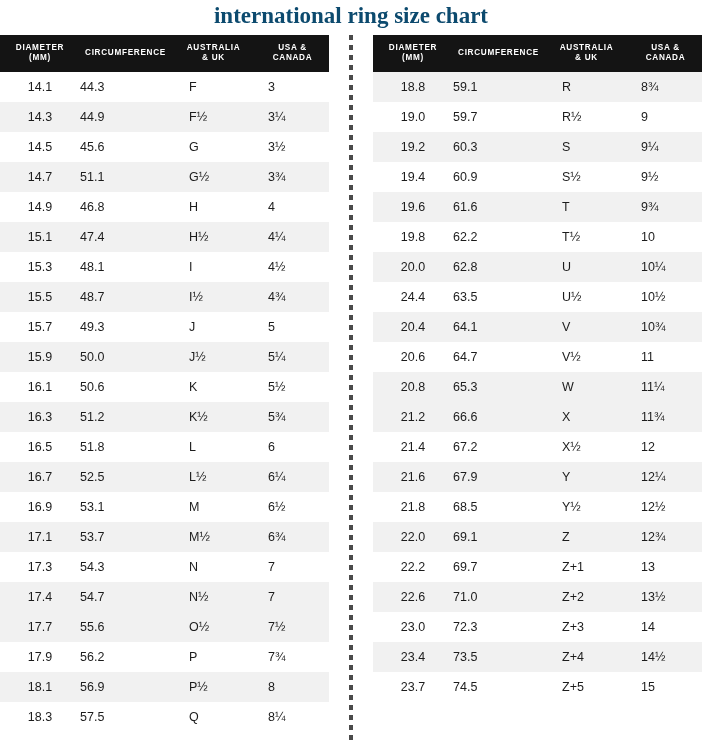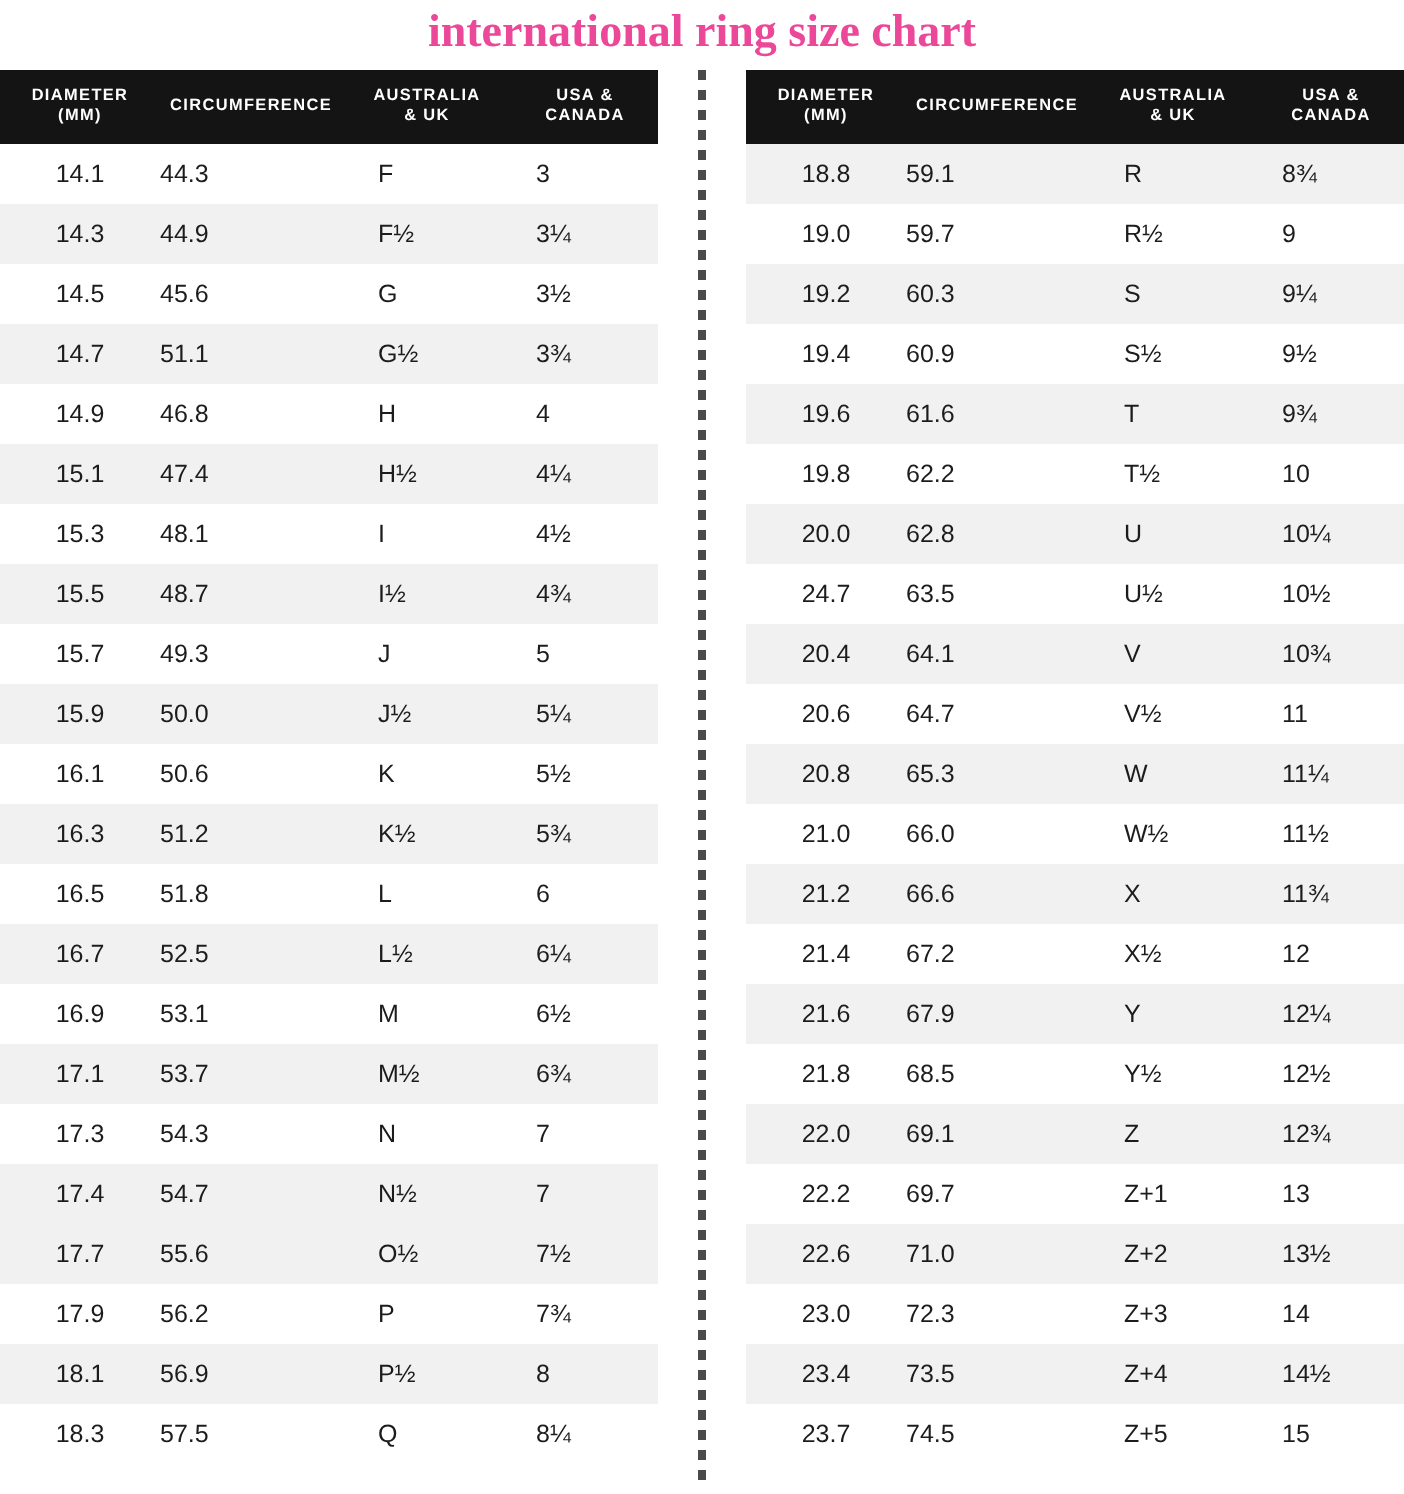--- a/index.html
+++ b/index.html
@@ -20,21 +20,21 @@
     position: relative;
     box-sizing: border-box;
   }
   .chart-title {
     text-align: center;
     font-family: "Liberation Serif", serif;
     font-weight: bold;
     font-size: 23px;
     letter-spacing: 0px;
     margin: 3px 0 6px 0;
-    color: #ec4899;
+    color: #0c4a6e;
   }
   .tables {
     display: flex;
     flex-direction: row;
     align-items: flex-start;
     width: 702px;
     box-sizing: border-box;
   }
   .table-wrap {
     width: 329px;
@@ -339,21 +339,21 @@
               <td class="col2">T½</td>
               <td class="col3">10</td>
             </tr>
             <tr class="even">
               <td class="col0">20.0</td>
               <td class="col1">62.8</td>
               <td class="col2">U</td>
               <td class="col3">10¼</td>
             </tr>
             <tr class="odd">
-              <td class="col0">24.7</td>
+              <td class="col0">24.4</td>
               <td class="col1">63.5</td>
               <td class="col2">U½</td>
               <td class="col3">10½</td>
             </tr>
             <tr class="even">
               <td class="col0">20.4</td>
               <td class="col1">64.1</td>
               <td class="col2">V</td>
               <td class="col3">10¾</td>
             </tr>
@@ -362,26 +362,20 @@
               <td class="col1">64.7</td>
               <td class="col2">V½</td>
               <td class="col3">11</td>
             </tr>
             <tr class="even">
               <td class="col0">20.8</td>
               <td class="col1">65.3</td>
               <td class="col2">W</td>
               <td class="col3">11¼</td>
             </tr>
-            <tr class="odd">
-              <td class="col0">21.0</td>
-              <td class="col1">66.0</td>
-              <td class="col2">W½</td>
-              <td class="col3">11½</td>
-            </tr>
             <tr class="even">
               <td class="col0">21.2</td>
               <td class="col1">66.6</td>
               <td class="col2">X</td>
               <td class="col3">11¾</td>
             </tr>
             <tr class="odd">
               <td class="col0">21.4</td>
               <td class="col1">67.2</td>
               <td class="col2">X½</td>

